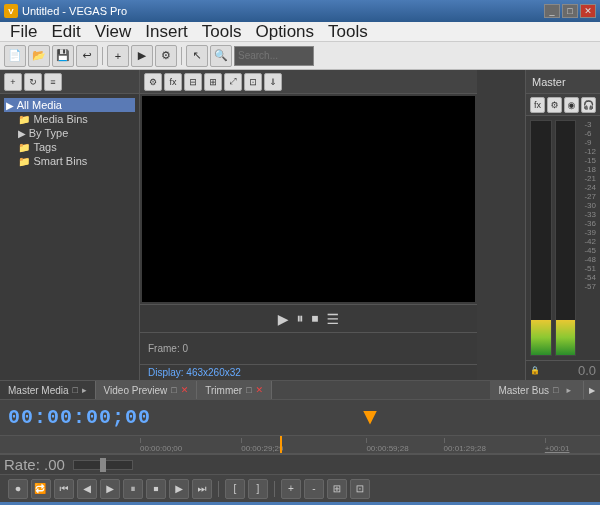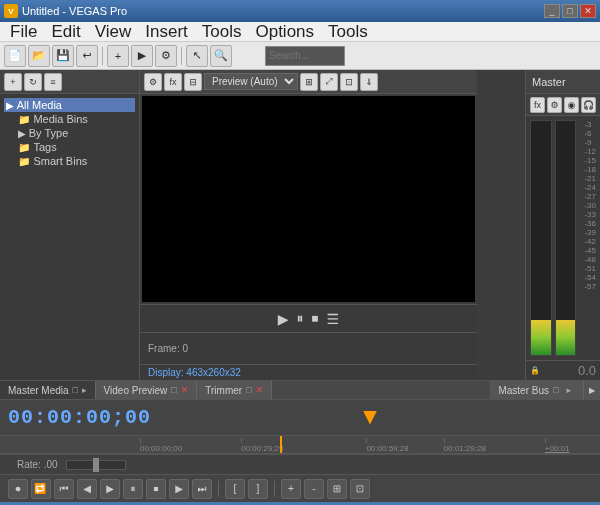--- a/index.html
+++ b/index.html
@@ -384,22 +384,22 @@
       top: 0;
       width: 2px;
       height: 100%;
       background: rgba(255,150,0,0.7);
     }
     #rate-bar {
       height: 20px;
       background: #404040;
       display: flex;
       align-items: center;
-      padding: 0 17px;
-      font-size: 10px;
+      padding: 0 4px;
+      font-size: 15px;
       color: #aaa;
       border-top: 1px solid #555;
     }
     #transport-bar {
       height: 28px;
       background: #444;
       display: flex;
       align-items: center;
       padding: 0 8px;
       gap: 3px;
@@ -496,21 +496,21 @@
   <div class="tb-btn">
       <span class="tb-ico">⚙</span>
     </div>
   <div class="tb-separator"></div>
   <div class="tb-btn">
       <span class="tb-ico">↖</span>
     </div>
   <div class="tb-btn">
       <span class="tb-ico">🔍</span>
     </div>
-  <input type="text" style="width: 80px; height: 20px; background: rgb(85, 85, 85); border: 1px solid rgb(136, 136, 136); color: rgb(204, 204, 204); font-size: 10px; padding: 0px 3px; margin-left: 31px;" placeholder="Search...">
+  <input type="text" style="width: 80px; height: 20px; background: rgb(85, 85, 85); border: 1px solid rgb(136, 136, 136); color: rgb(204, 204, 204); font-size: 10px; padding: 0px 3px;" placeholder="Search...">
 </div>
 
 <div id="workspace">
 
   <div id="left-panel">
     <div id="left-panel-toolbar">
       <div class="tb-btn" style="width:18px;height:18px;font-size:9px;">+</div>
       <div class="tb-btn" style="width:18px;height:18px;font-size:9px;">↻</div>
       <div class="tb-btn" style="width:18px;height:18px;font-size:9px;">≡</div>
     </div>
@@ -536,23 +536,20 @@
         <span>Smart Bins</span>
       </div>
     </div>
   </div>
 
   <div id="center-panel">
     <div id="preview-toolbar">
       <div class="tb-btn" style="width:18px;height:18px;font-size:9px;">⚙</div>
       <div class="tb-btn" style="width:18px;height:18px;font-size:9px;">fx</div>
       <div class="tb-btn" style="width:18px;height:18px;font-size:9px;">⊟</div>
-      <select class="preview-select">
-        <option>Preview (Auto)</option>
-      </select>
       <div class="tb-btn" style="width:18px;height:18px;font-size:9px;">⊞</div>
       <div class="tb-btn" style="width:18px;height:18px;font-size:9px;">⤢</div>
       <div class="tb-btn" style="width:18px;height:18px;font-size:9px;">⊡</div>
       <div class="tb-btn" style="width:18px;height:18px;font-size:9px;">⇓</div>
     </div>
     <div id="preview-area"></div>
     <div id="preview-controls">
       <span class="preview-btn">▶</span>
       <span class="preview-btn">⏸</span>
       <span class="preview-btn">⏹</span>

